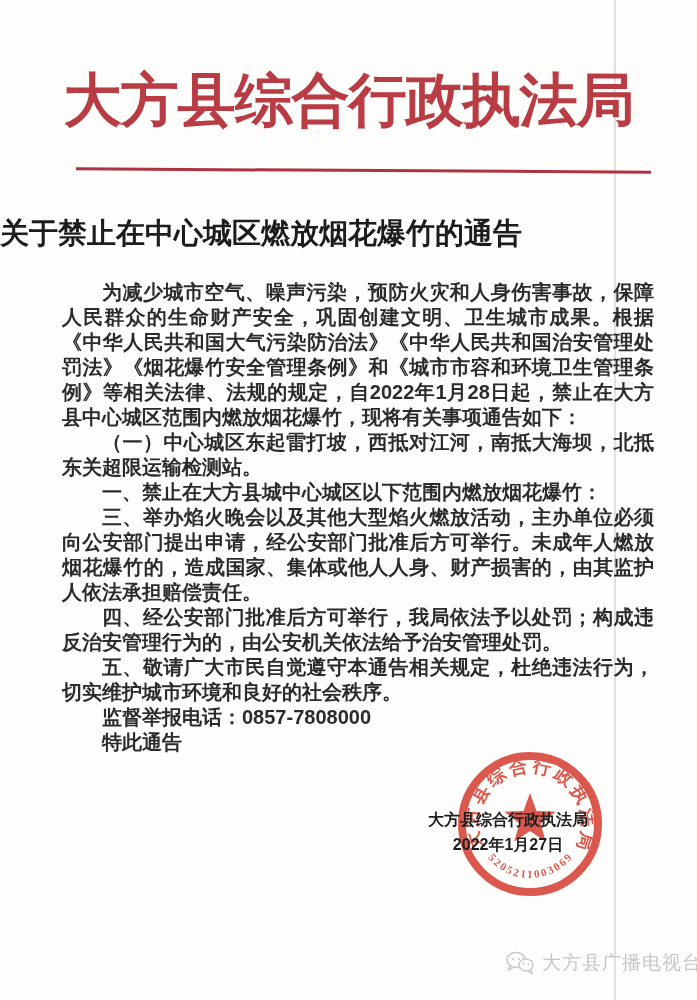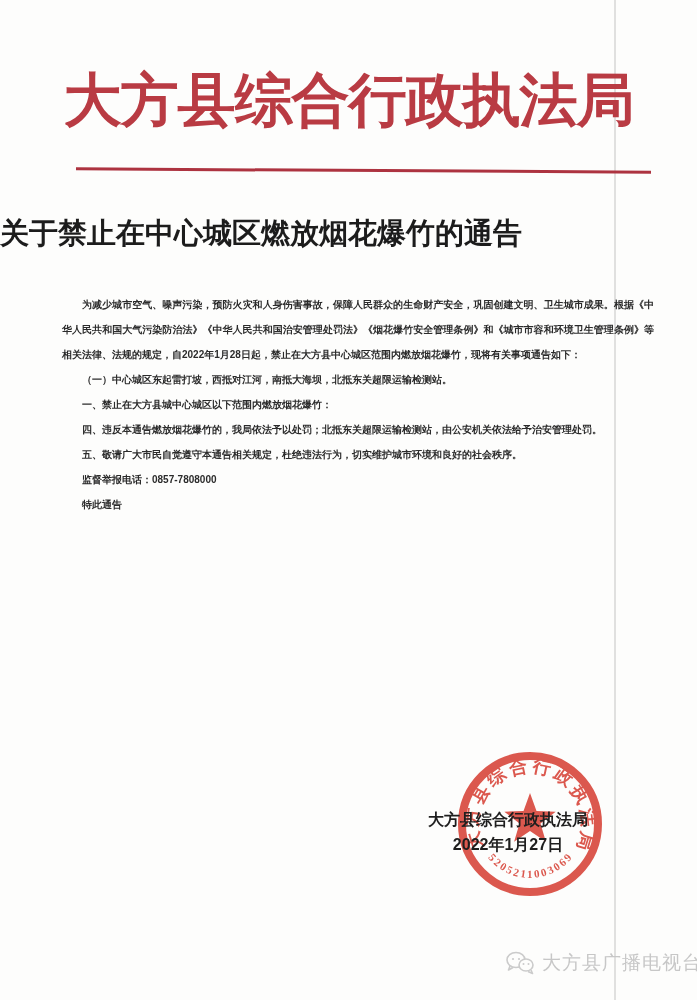--- a/index.html
+++ b/index.html
@@ -43,23 +43,23 @@
     text-align: left;
     font-family: "Liberation Serif", serif;
     font-weight: bold;
     font-size: 29px;
     color: #1c1c1c;
     white-space: nowrap;
   }
 
   
   .content {
-    position: absolute; top: 292px; left: 62px;
+    position: absolute; top: 280px; left: 62px;
     width: 592px;
-    font-size: 10px;
+    font-size: 20px;
     line-height: 25px;
     font-weight: 600;
     color: #2b2b2b;
     text-align: justify;
   }
   .content p { margin: 0; text-indent: 2em; }
 
   
   .signature {
     position: absolute; top: 810px; left: 408px;
@@ -102,21 +102,22 @@
   <div class="org-header">大方县综合行政执法局</div>
 
   <div class="red-line"></div>
 
   <div class="doc-title">关于禁止在中心城区燃放烟花爆竹的通告</div>
 
   <div class="content">
     <p>为减少城市空气、噪声污染，预防火灾和人身伤害事故，保障人民群众的生命财产安全，巩固创建文明、卫生城市成果。根据《中华人民共和国大气污染防治法》《中华人民共和国治安管理处罚法》《烟花爆竹安全管理条例》和《城市市容和环境卫生管理条例》等相关法律、法规的规定，自2022年1月28日起，禁止在大方县中心城区范围内燃放烟花爆竹，现将有关事项通告如下：</p>
     <p>（一）中心城区东起雷打坡，西抵对江河，南抵大海坝，北抵东关超限运输检测站。</p>
     <p>一、禁止在大方县城中心城区以下范围内燃放烟花爆竹：</p>
-    <p>四、违反本通告燃放烟花爆竹的，我局依法予以处罚；北抵东关超限运输检测站，由公安机关依法给予治安管理处罚。</p>
+    <p>三、举办焰火晚会以及其他大型焰火燃放活动，主办单位必须向公安部门提出申请，经公安部门批准后方可举行。未成年人燃放烟花爆竹的，造成国家、集体或他人人身、财产损害的，由其监护人依法承担赔偿责任。</p>
+    <p>四、经公安部门批准后方可举行，我局依法予以处罚；构成违反治安管理行为的，由公安机关依法给予治安管理处罚。</p>
     <p>五、敬请广大市民自觉遵守本通告相关规定，杜绝违法行为，切实维护城市环境和良好的社会秩序。</p>
     <p>监督举报电话：0857-7808000</p>
     <p>特此通告</p>
   </div>
 
   <svg class="seal" viewBox="0 0 156 156">
     <defs>
       <path id="sealArcTop" d="M 35.4,107.8 A 52,52 0 1 1 120.6,107.8" fill="none"></path>
       <path id="sealArcBottom" d="M 33.8,109 A 54,54 0 0 0 122.2,109" fill="none"></path>
     </defs>

